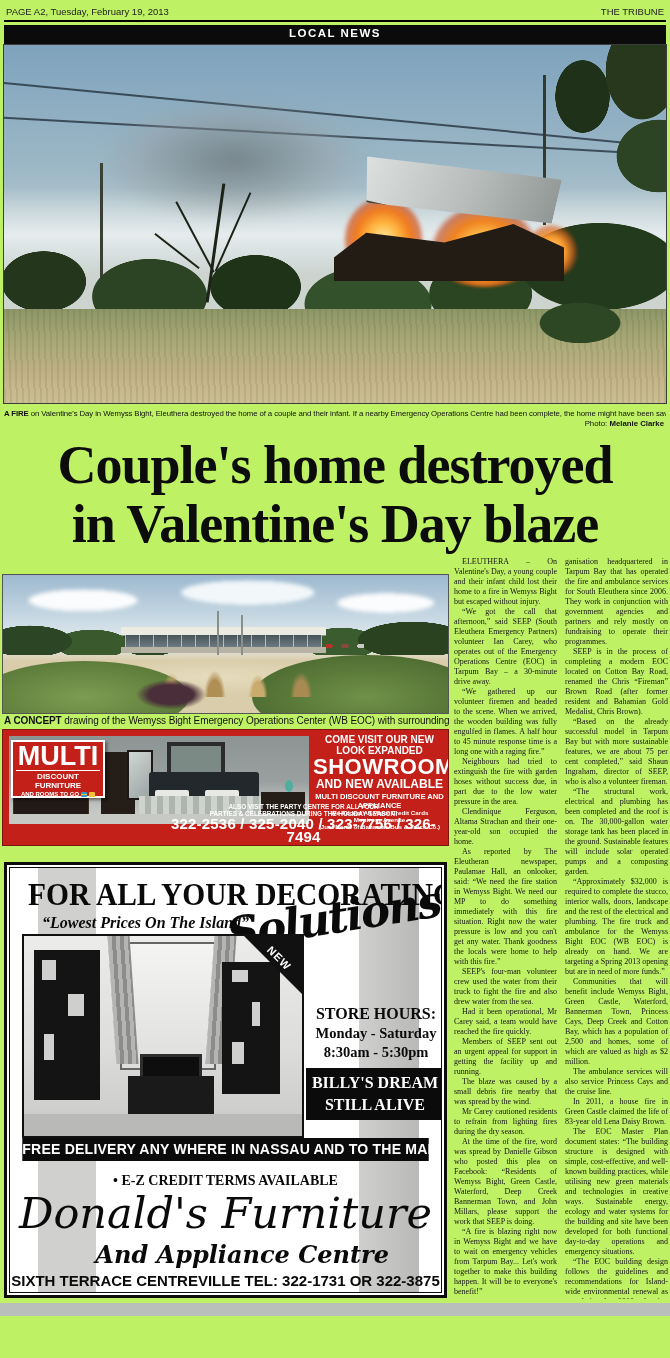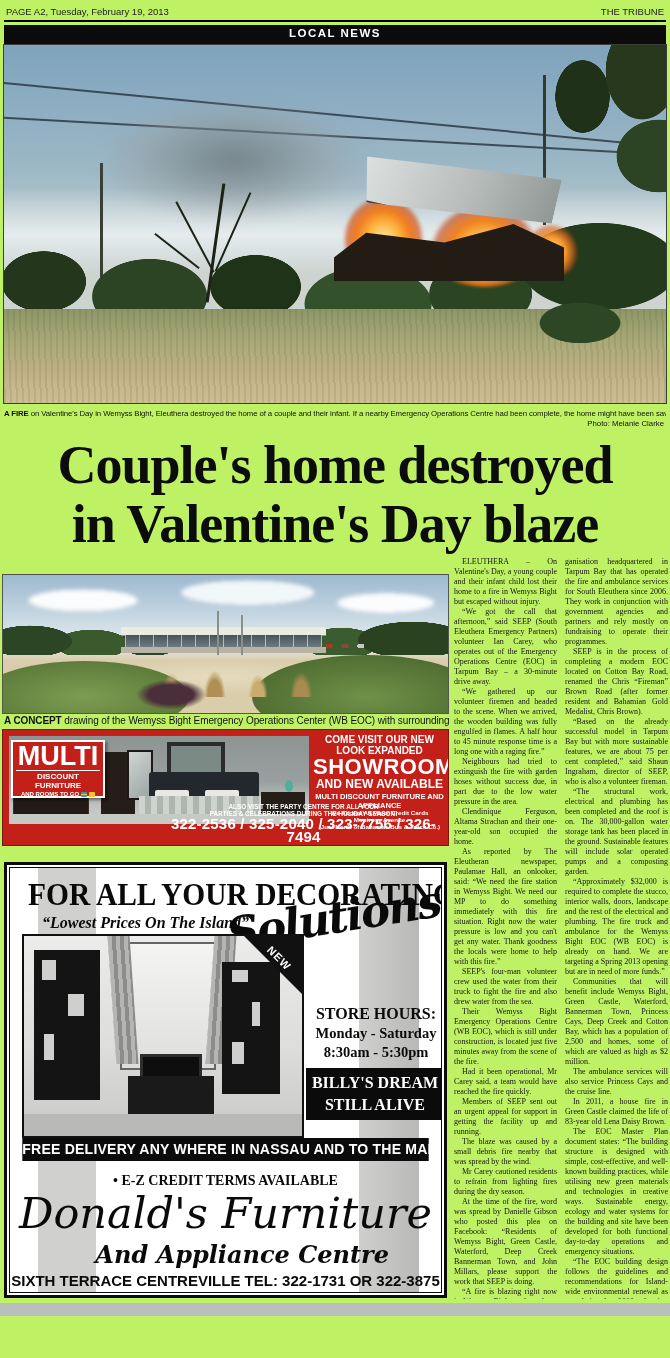--- a/index.html
+++ b/index.html
@@ -64,21 +64,21 @@
   .fp-grass { position:absolute; left:0; right:0; bottom:0; height:94px;
     background:linear-gradient(180deg,#8d9668 0%,#a8a877 32%,#c2b287 70%,#ccbe93 100%); }
   .fp-grass-tex { position:absolute; inset:0; opacity:.5;
     background:repeating-linear-gradient(88deg, rgba(58,68,30,.22) 0 2px, transparent 2px 6px); }
   .fp-shrub { position:absolute; right:26px; bottom:58px; width:120px; height:55px;
     background:radial-gradient(55% 60% at 50% 60%, #2d4724 60%, transparent 62%); }
   
   .photo-caption { position:absolute; left:4px; top:409px; width:662px; font-size:7.8px; line-height:10px; color:#111;
     white-space:nowrap; overflow:hidden; letter-spacing:-0.1px; }
   .photo-credit { position:absolute; right:6px; top:419px; font-size:7.8px; color:#111; }
-  .photo-credit b { font-weight:normal; }
+  .photo-credit b { font-weight:bold; }
   .concept-caption { position:absolute; left:4px; top:716px; width:445px; font-size:10px; line-height:10px;
     white-space:nowrap; overflow:hidden; letter-spacing:-0.1px; }
   
   .headline { position:absolute; left:0; right:0; top:436px; text-align:center;
     font-family:"Liberation Serif", serif; font-weight:bold; font-size:54px; line-height:59px; color:#0c0c0c; letter-spacing:-1px; }
   
   .concept { position:absolute; left:2px; top:574px; width:447px; height:140px; border:1px solid #555; overflow:hidden;
     background:linear-gradient(180deg,#9db9cf 0%,#c3d5e1 28%,#e9eef0 52%,#ded8c3 58%,#d9cdab 62%); }
   .cp-clouds { position:absolute; left:0; right:0; top:2px; height:52px; filter:blur(2px); opacity:.95;
     background:
@@ -362,21 +362,20 @@
 
   <div class="article">
     <div class="article-col c1">
         <p>ELEUTHERA – On Valentine's Day, a young couple and their infant child lost their home to a fire in Wemyss Bight but escaped without injury.</p>
         <p>“We got the call that afternoon,” said SEEP (South Eleuthera Emergency Partners) volunteer Ian Carey, who operates out of the Emergency Operations Centre (EOC) in Tarpum Bay – a 30-minute drive away.</p>
         <p>“We gathered up our volunteer firemen and headed to the scene. When we arrived, the wooden building was fully engulfed in flames. A half hour to 45 minute response time is a long one with a raging fire.”</p>
         <p>Neighbours had tried to extinguish the fire with garden hoses without success due, in part due to the low water pressure in the area.</p>
         <p>Clendinique Ferguson, Altama Strachan and their one-year-old son occupied the home.</p>
         <p>As reported by The Eleutheran newspaper, Paulamae Hall, an onlooker, said: “We need the fire station in Wemyss Bight. We need our MP to do something immediately with this fire situation. Right now the water pressure is low and you can't get any water. Thank goodness the locals were home to help with this fire.”</p>
         <p>SEEP's four-man volunteer crew used the water from their truck to fight the fire and also drew water from the sea.</p>
-        <p>Their Wemyss Bight Emergency Operations Centre (WB EOC), which is still under construction, is located just five minutes away from the scene of the fire.</p>
         <p>Had it been operational, Mr Carey said, a team would have reached the fire quickly.</p>
         <p>Members of SEEP sent out an urgent appeal for support in getting the facility up and running.</p>
         <p>The blaze was caused by a small debris fire nearby that was spread by the wind.</p>
         <p>Mr Carey cautioned residents to refrain from lighting fires during the dry season.</p>
         <p>At the time of the fire, word was spread by Danielle Gibson who posted this plea on Facebook: “Residents of Wemyss Bight, Green Castle, Waterford, Deep Creek Bannerman Town, and John Millars, please support the work that SEEP is doing.</p>
         <p>“A fire is blazing right now in Wemyss Bight and we have to wait on emergency vehicles from Tarpum Bay... Let's work together to make this building happen. It will be to everyone's benefit!”</p>
       </div>
     <div class="article-col c2">
         <p>ganisation headquartered in Tarpum Bay that has operated the fire and ambulance services for South Eleuthera since 2006. They work in conjunction with government agencies and partners and rely mostly on fundraising to operate their programmes.</p>
         <p>SEEP is in the process of completing a modern EOC located on Cotton Bay Road, renamed the Chris “Fireman” Brown Road (after former resident and Bahamian Gold Medalist, Chris Brown).</p>

